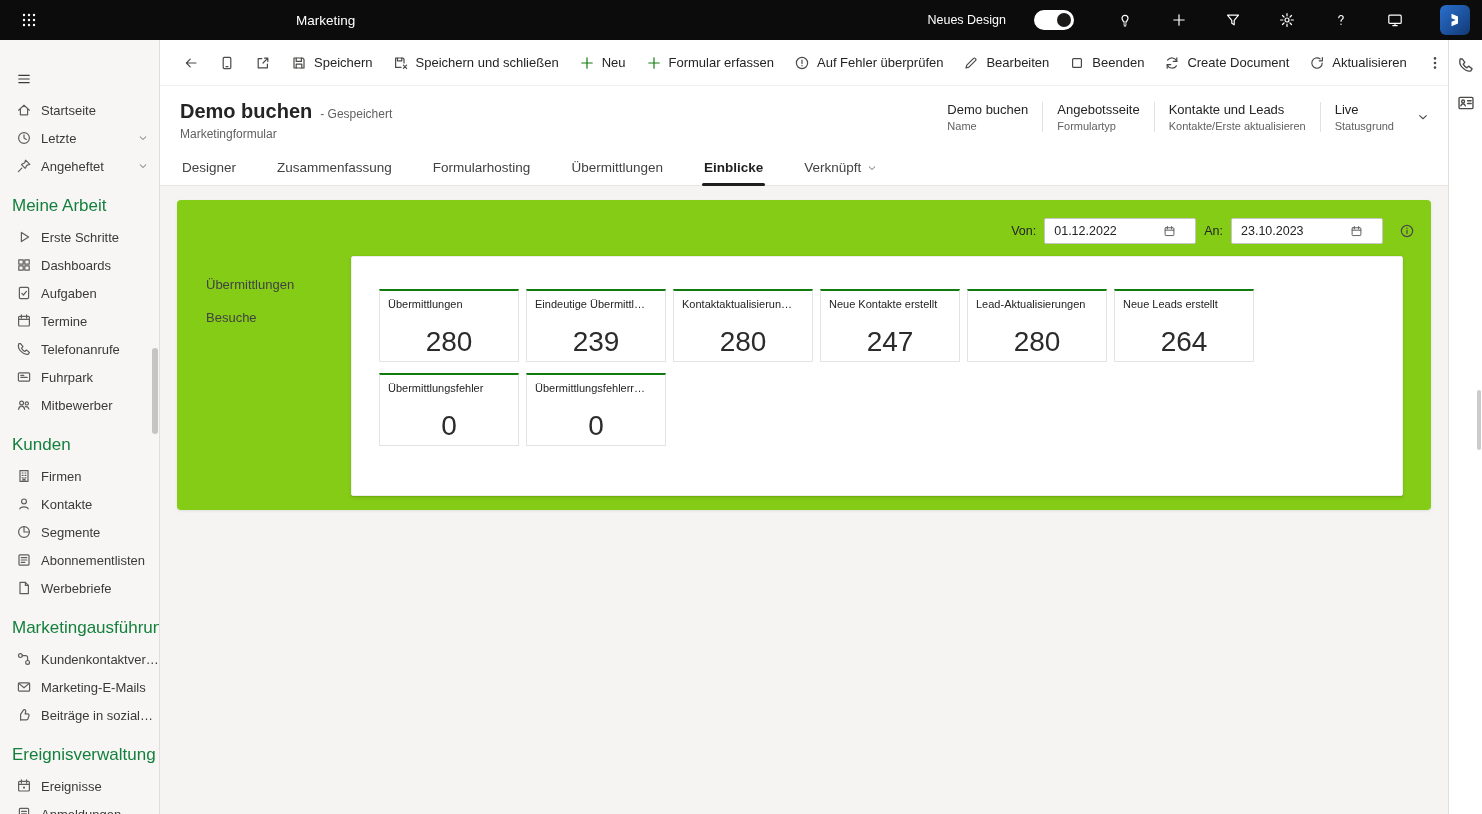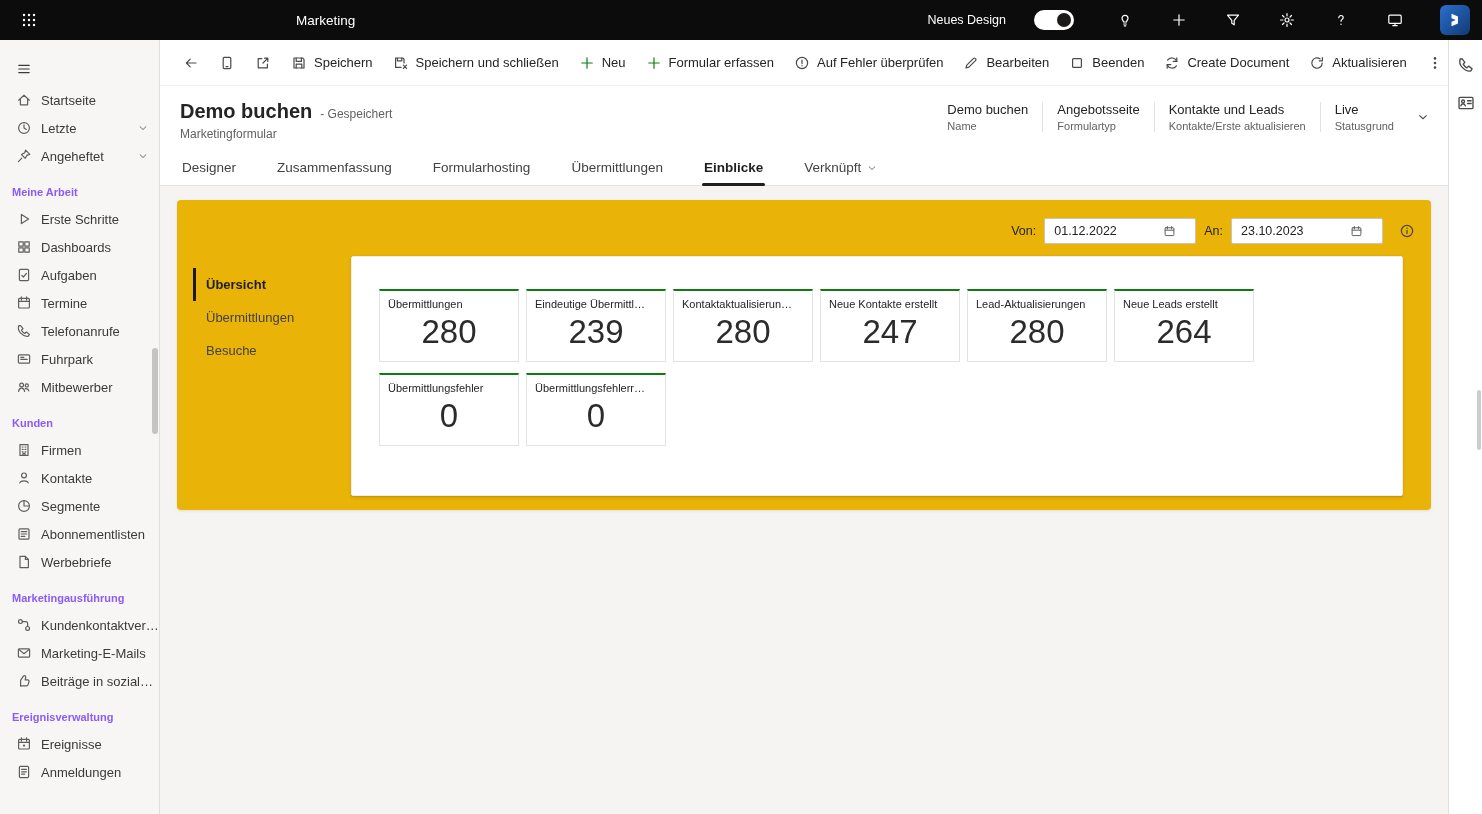--- a/index.html
+++ b/index.html
@@ -23,27 +23,27 @@
   .nd-label{font-size:12.5px;margin-right:8px}
   .toggle{width:40px;height:20px;border-radius:10px;background:#fff;position:relative;cursor:pointer;margin-right:14px}
   .toggle .knob{position:absolute;right:3px;top:3px;width:14px;height:14px;border-radius:50%;background:#1b1a19}
   .tb-icon{width:34px;height:34px;display:flex;align-items:center;justify-content:center;color:#fff;border-radius:4px}
   .avatar{width:30px;height:30px;border-radius:6px;background:linear-gradient(135deg,#2a6fce,#123a75);display:flex;align-items:center;justify-content:center;color:#fff;margin-left:8px;cursor:pointer}
 
   
   .shell{display:flex;height:774px;flex:none}
 
   
-  .sidebar{width:160px;flex:none;background:#f7f6f5;border-right:1px solid #e1dfdd;position:relative;padding-top:12px;overflow:hidden}
+  .sidebar{width:160px;flex:none;background:#f7f6f5;border-right:1px solid #e1dfdd;position:relative;padding-top:22px;overflow:hidden}
   .sb-burger{height:34px;display:flex;align-items:center;padding-left:16px;color:#3b3a39;cursor:pointer}
   .sb-item{display:flex;align-items:center;height:28px;padding-left:16px;gap:9px;color:#3b3a39;cursor:pointer;white-space:nowrap}
   .sb-item .ic{width:16px;color:#5f5e5c;flex:none}
   .sb-item .lbl{overflow:hidden;text-overflow:ellipsis;font-size:13px}
   .sb-chev{margin-left:auto;margin-right:8px;color:#5f5e5c}
-  .sb-section{font-weight:700;font-size:11px;color:#8b5cf6;padding:16px 0 7px 12px;white-space:nowrap}
+  .sb-section{font-weight:400;font-size:17px;color:#15803d;padding:16px 0 7px 12px;white-space:nowrap}
   .sb-thumb{position:absolute;right:1px;top:308px;width:6px;height:86px;background:#c6c4c2;border-radius:3px;cursor:pointer}
 
   
   .main{flex:1;min-width:0;display:flex;flex-direction:column;background:#fff}
 
   .cmdbar{height:46px;flex:none;display:flex;align-items:center;padding:0 16px 0 14px;gap:2px;border-bottom:1px solid #f1f0ef}
   .cmd{display:flex;align-items:center;gap:7px;padding:6px 9px;border-radius:4px;white-space:nowrap;color:#242424}
   .cmd .ic{color:#4a4a48}
   .cmd .green{color:#107c10}
   .spacer{flex:1}
@@ -61,38 +61,38 @@
   .hf-div{width:1px;height:30px;background:#e3e1df}
   .hdr-collapse{color:#4a4a48;margin-left:8px;align-self:center}
 
   .tabs{display:flex;gap:37px;padding:0 20px;margin-top:12px;border-bottom:1px solid #e7e5e3;flex:none}
   .tab{display:flex;align-items:center;gap:5px;padding:7px 2px 10px;font-size:13.5px;color:#424242;position:relative;white-space:nowrap;cursor:pointer}
   .tab .ic{color:#5f5e5c}
   .tab.active{font-weight:700;color:#1f1f1f}
   .tab.active::after{content:"";position:absolute;left:0;right:0;bottom:-1px;height:3px;border-radius:2px;background:#1f1f1f}
 
   .content{flex:1;background:#f5f4f3;padding:14px 17px;overflow:hidden}
-  .icard{background:#eab308;border-radius:4px;box-shadow:0 1px 3px rgba(0,0,0,.09);padding-bottom:14px}
+  .icard{background:#84cc16;border-radius:4px;box-shadow:0 1px 3px rgba(0,0,0,.09);padding-bottom:14px}
   .date-row{display:flex;justify-content:flex-end;align-items:center;gap:8px;padding:18px 12px 12px 0}
   .date-label{font-size:12.5px;color:#242424}
   .date-input{display:flex;align-items:center;justify-content:space-between;width:152px;height:26px;border:1px solid #c8c6c4;border-radius:2px;padding:0 19px 0 9px;background:#fff;font-size:12.5px;cursor:text}
   .date-input .ic{color:#5f5e5c}
   .info-btn{color:#4a4a48;margin:0 4px 0 8px}
 
   .insights-body{display:flex;align-items:flex-start;padding:0 28px 0 16px}
   .subnav{width:158px;flex:none;padding-top:12px}
   .sn-item{display:flex;align-items:center;height:33px;padding-left:10px;border-left:3px solid transparent;font-size:13px;color:#424242;cursor:pointer}
   .sn-item.active{border-left-color:#1b1a19;font-weight:700;color:#1f1f1f}
 
   .panel{flex:1;background:#fff;border:1px solid #ededed;border-radius:2px;box-shadow:0 1.6px 3.6px rgba(0,0,0,.11),0 .3px .9px rgba(0,0,0,.07);padding:16px 20px 14px 27px;min-height:240px}
   .panel-title{font-weight:700;font-size:13px;color:#242424}
   .kpi-grid{display:flex;flex-wrap:wrap;margin-top:16px;max-width:892px}
   .kpi{width:140px;height:73px;background:#fff;border:1px solid #e3e3e3;border-top:2px solid #107c10;margin:0 7px 11px 0}
   .kpi-label{font-size:11px;color:#242424;padding:7px 8px 0;white-space:nowrap;overflow:hidden;text-overflow:ellipsis}
-  .kpi-value{font-size:33px;color:#2b2b2b;text-align:center;margin-top:3px}
+  .kpi-value{font-size:28px;color:#2b2b2b;text-align:center;margin-top:16px}
 
   
   .rail{width:34px;flex:none;background:#fff;border-left:1px solid #e1dfdd;display:flex;flex-direction:column;align-items:center;padding-top:16px;gap:20px;position:relative}
   .rail-btn{color:#4a4a48}
   .rail-thumb{position:absolute;right:1px;top:350px;width:4px;height:60px;background:#cccccc;border-radius:2px;cursor:pointer}
 </style>
 </head>
 <body>
 
 <div class="app">
@@ -589,23 +589,20 @@
                 <svg width="16" height="16" viewBox="0 0 16 16" fill="none" stroke="currentColor" stroke-width="1.2" stroke-linecap="round" stroke-linejoin="round">
                   <circle cx="8" cy="8" r="5.6"></circle>
                   <path d="M8 7.4v3.2"></path>
                   <circle cx="8" cy="5.3" r=".7" fill="currentColor" stroke="none"></circle>
                 </svg>
               </span>
           </div>
 
           <div class="insights-body">
             <div class="subnav">
-              <div class="sn-item active">
-                  <span>Übersicht</span>
-                </div>
               <div class="sn-item">
                   <span>Übermittlungen</span>
                 </div>
               <div class="sn-item">
                   <span>Besuche</span>
                 </div>
             </div>
 
             <div class="panel">
               <div class="kpi-grid">

